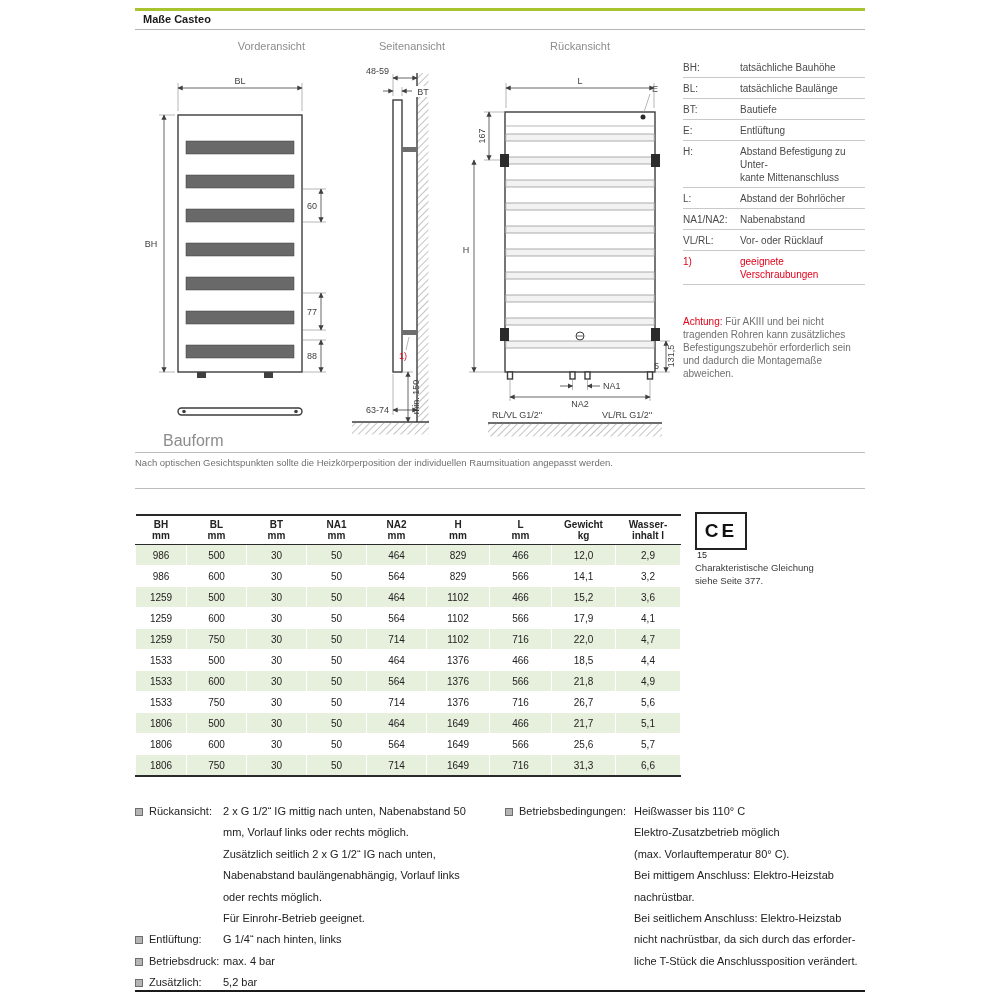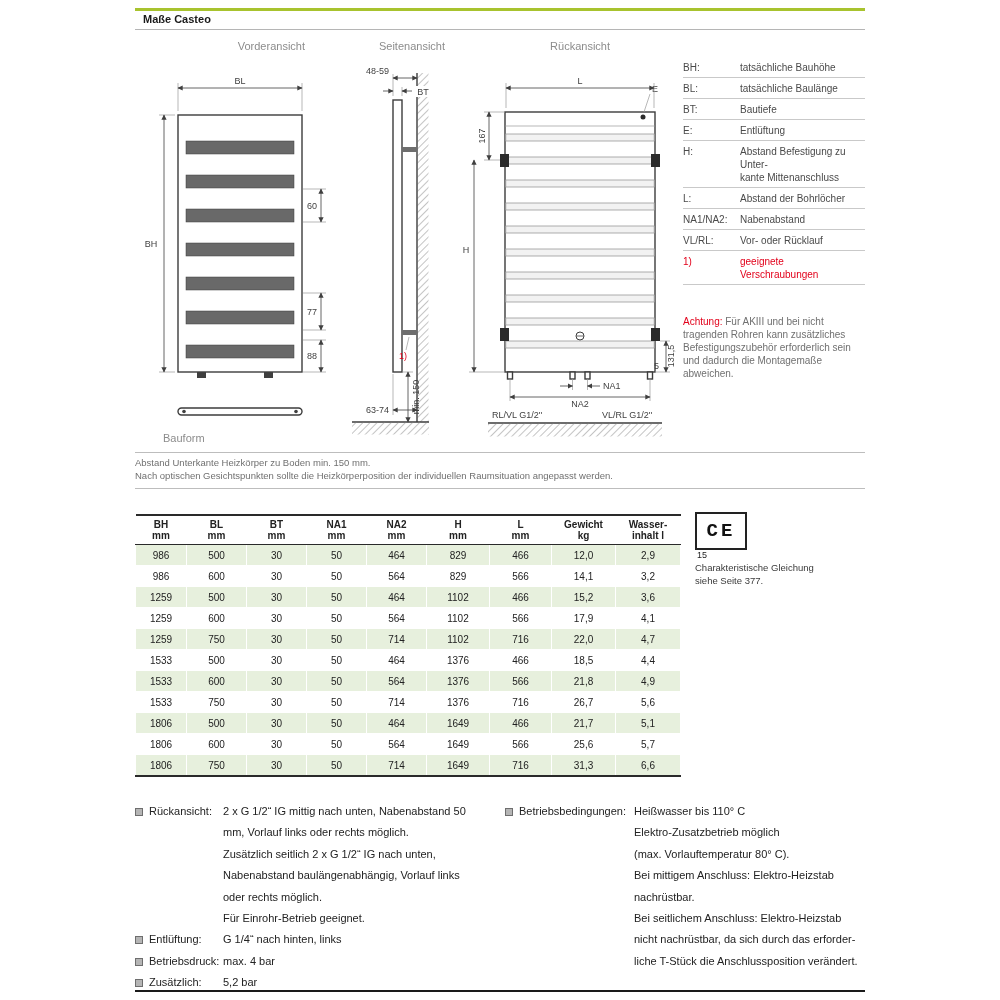--- a/index.html
+++ b/index.html
@@ -8,21 +8,21 @@
   .abs{position:absolute;}
 
   .top-green-line{left:135px;top:8px;width:730px;height:3px;background:#a8c32e;}
   .doc-title{left:143px;top:13px;font-size:11px;font-weight:bold;color:#1a1a1a;}
   .title-divider{left:135px;top:29px;width:730px;height:1px;background:#b5b5b5;}
 
   .view-label{font-size:11px;color:#8c8c8c;text-align:right;}
   .vl-front{left:175px;top:40px;width:130px;}
   .vl-side{left:345px;top:40px;width:100px;}
   .vl-rear{left:505px;top:40px;width:105px;}
-  .bauform-label{left:163px;top:432px;font-size:11px;color:#8c8c8c;}
+  .bauform-label{left:163px;top:432px;font-size:16px;color:#8c8c8c;}
 
   svg.drawings{left:135px;top:55px;width:560px;height:395px;position:absolute;}
   svg text{font-size:9px;fill:#3f3f3f;}
   .ext,.thin{stroke:#9a9a9a;stroke-width:0.7;fill:none;}
   .dim{stroke:#3f3f3f;stroke-width:0.8;fill:none;}
   .body{fill:#fff;stroke:#3c3c3c;stroke-width:1.4;}
   .body-l{stroke:#3c3c3c;stroke-width:1.4;}
   .slot{fill:#696969;stroke:#3c3c3c;stroke-width:0.5;}
   .tube{fill:#f2f2f2;stroke:#9a9a9a;stroke-width:0.8;}
   .red-t{fill:#e2001a;}
@@ -40,21 +40,21 @@
   .notes-divider-bottom{left:135px;top:488px;width:730px;height:1px;background:#bdbdbd;}
 
   table.spec-table{position:absolute;left:135px;top:514px;width:546px;border-collapse:collapse;table-layout:fixed;}
   .spec-table th{border-top:2px solid #2a2a2a;border-bottom:1px solid #2a2a2a;font-size:10px;font-weight:bold;text-align:center;padding:3px 0 3px;color:#222;}
   .spec-table th div{line-height:11px;}
   .spec-table td{font-size:10px;text-align:center;height:20px;padding:0;border:1px solid #fff;color:#222;}
   .spec-table tr.row-green{background:#e7f0dd;}
   .spec-table tr.row-green td{border:1px solid #fff;}
   .spec-table tbody tr:last-child td{border-bottom:2px solid #2a2a2a;}
 
-  .ce-box{left:695px;top:512px;width:48px;height:34px;border:2px solid #222;display:flex;align-items:center;justify-content:center;font-size:19px;font-weight:bold;letter-spacing:3px;color:#111;font-family:Liberation Mono, monospace;}
+  .ce-box{left:695px;top:512px;width:48px;height:34px;border:2px solid #222;display:flex;align-items:center;justify-content:center;font-size:19px;font-weight:bold;letter-spacing:3px;color:#111;}
   .ce-year{left:697px;top:550px;font-size:9px;color:#222;}
   .ce-caption{left:695px;top:561px;font-size:9.5px;color:#3a3a3a;line-height:13px;}
 
   .specs{font-size:11px;color:#222;}
   .specs-left{left:135px;top:801px;width:362px;}
   .specs-right{left:505px;top:801px;width:366px;}
   .spec-item{display:flex;align-items:flex-start;}
   .bullet{width:6px;height:6px;background:#b5b5b5;border:1px solid #6e6e6e;margin:7px 6px 0 0;flex:none;}
   .spec-label{flex:none;line-height:21.4px;white-space:nowrap;}
   .specs-left .spec-label{width:74px;}
@@ -271,21 +271,20 @@
     <div class="warning">
       <span class="wlabel">Achtung:</span>
       <span>Für AKIII und bei nicht tragenden Rohren kann zusätzliches Befestigungszubehör erforderlich sein und dadurch die Montagemaße abweichen.</span>
     </div>
   </div>
 
   <div class="abs bauform-label">Bauform</div>
 
   <div class="abs notes-divider-top"></div>
   <div class="abs notes">
-    <div>Abstand Unterkante Heizkörper zu Boden min. 150 mm.</div>
     <div>Nach optischen Gesichtspunkten sollte die Heizkörperposition der individuellen Raumsituation angepasst werden.</div>
   </div>
   <div class="abs notes-divider-bottom"></div>
 
   <table class="spec-table">
     <colgroup>
       <col style="width:51px">
         <col style="width:60px">
         <col style="width:60px">
       <col style="width:60px">

